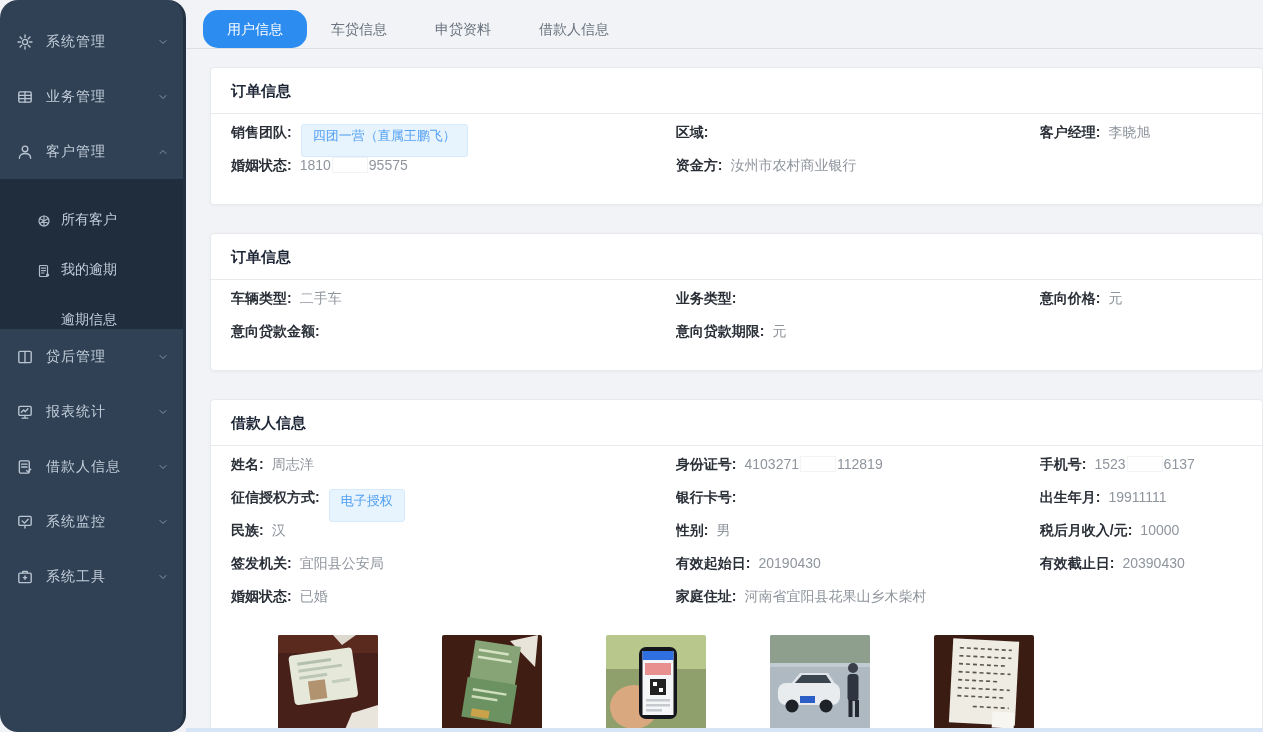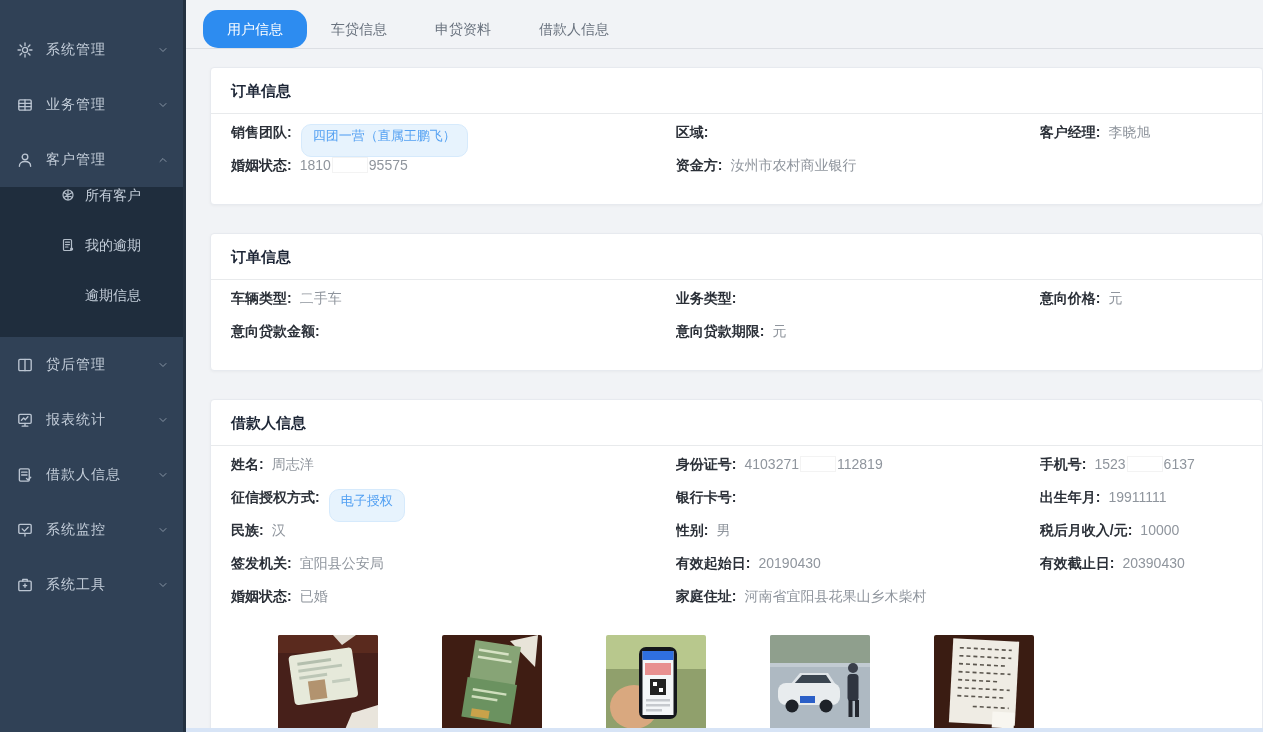--- a/index.html
+++ b/index.html
@@ -1,29 +1,29 @@
 <!DOCTYPE html>
 <html><head>
 <meta charset="utf-8">
 <style>
   * { margin:0; padding:0; box-sizing:border-box; }
   html,body { width:1263px; height:732px; overflow:hidden; }
   body { font-family:"Liberation Sans","DejaVu Sans",sans-serif; display:flex; background:#f1f3f6; }
 
   
-  .sidebar { width:186px; flex:none; background:#304156; color:#c3cdd9; padding-top:22px;
-             border-right:3px solid #243140; display:flex; flex-direction:column; }
+  .sidebar { width:186px; flex:none; background:#304156; color:#c3cdd9; padding-top:14px;
+             border-right:3px solid #243140; display:flex; flex-direction:column;border-radius:18px; }
   .side-item { height:55px; display:flex; align-items:center; padding:0 14px 0 16px;
                font-size:14px; cursor:pointer; }
   .side-item .icn { width:18px; height:18px; margin-right:12px; flex:none; opacity:.95; }
   .side-item .lbl { flex:1; letter-spacing:1px; }
   .side-item .chev { width:12px; height:12px; opacity:.65; flex:none; }
   .submenu { background:#1f2d3d; }
-  .sub-item { height:50px; display:flex; align-items:flex-start; padding-left:36px;
-              font-size:14px; cursor:pointer;margin-left:24px; }
+  .sub-item { height:50px; display:flex; align-items:flex-end; padding-left:36px;
+              font-size:14px; cursor:pointer; }
   .sub-item .icn { width:16px; height:16px; margin-right:9px; flex:none; opacity:.9; }
   .sub-item.no-icon { padding-left:61px; }
   svg.stroke { stroke:currentColor; fill:none; stroke-width:1.2; stroke-linecap:round; stroke-linejoin:round; }
 
   
   .main { flex:1; display:flex; flex-direction:column; overflow:hidden; position:relative; background:#f1f3f6; }
   .tabbar { display:flex; align-items:flex-end; padding:10px 0 0 17px;
             border-bottom:1px solid #dcdfe4; background:#f1f3f6; flex:none; }
   .tab { height:38px; line-height:38px; padding:0 24px; font-size:14px; color:#69727e; cursor:pointer; }
   .tab.active { background:#2d8cf0; color:#ffffff;border-radius:15px; }
@@ -33,21 +33,21 @@
   .card-head { padding:14px 20px 12px; font-size:15px; font-weight:bold; color:#1d2636;
                border-bottom:1px solid #e8eaec; }
   .card-body { padding:10px 20px 14px; }
   .frow { display:grid; grid-template-columns:44% 36% 20%; }
   .fcell { height:33px; display:flex; font-size:14px; white-space:nowrap; overflow:hidden; }
   .flabel { font-weight:bold; color:#2b3038; }
   .fvalue { color:#8f959d; margin-left:8px; }
   .redact { display:inline-block; width:36px; height:16px; background:#fff;
             border:1px solid #f3f3f3; margin:0 1px; vertical-align:-3px; }
   .tag { display:inline-block; background:#e7f3fd; color:#53a0f2; border:1px solid #d6eafc;
-         border-radius:10px; padding:2px 11px; font-size:13px; margin-left:9px; line-height:17px; }
+         border-radius:3px; padding:2px 11px; font-size:13px; margin-left:9px; line-height:17px; }
 
   .photos { display:flex; gap:64px; margin:14px 0 0 47px; }
   .photo { width:100px; text-align:center; cursor:pointer; }
   .photo svg { width:100px; height:97px; display:block; border-radius:2px; }
   .photo-label { font-size:12px; color:#5c6268; margin-top:6px; }
 
   .hscroll { position:absolute; left:0; right:0; bottom:0; height:4px; background:#d7e4f6; }
 </style>
 </head>
 <body>

